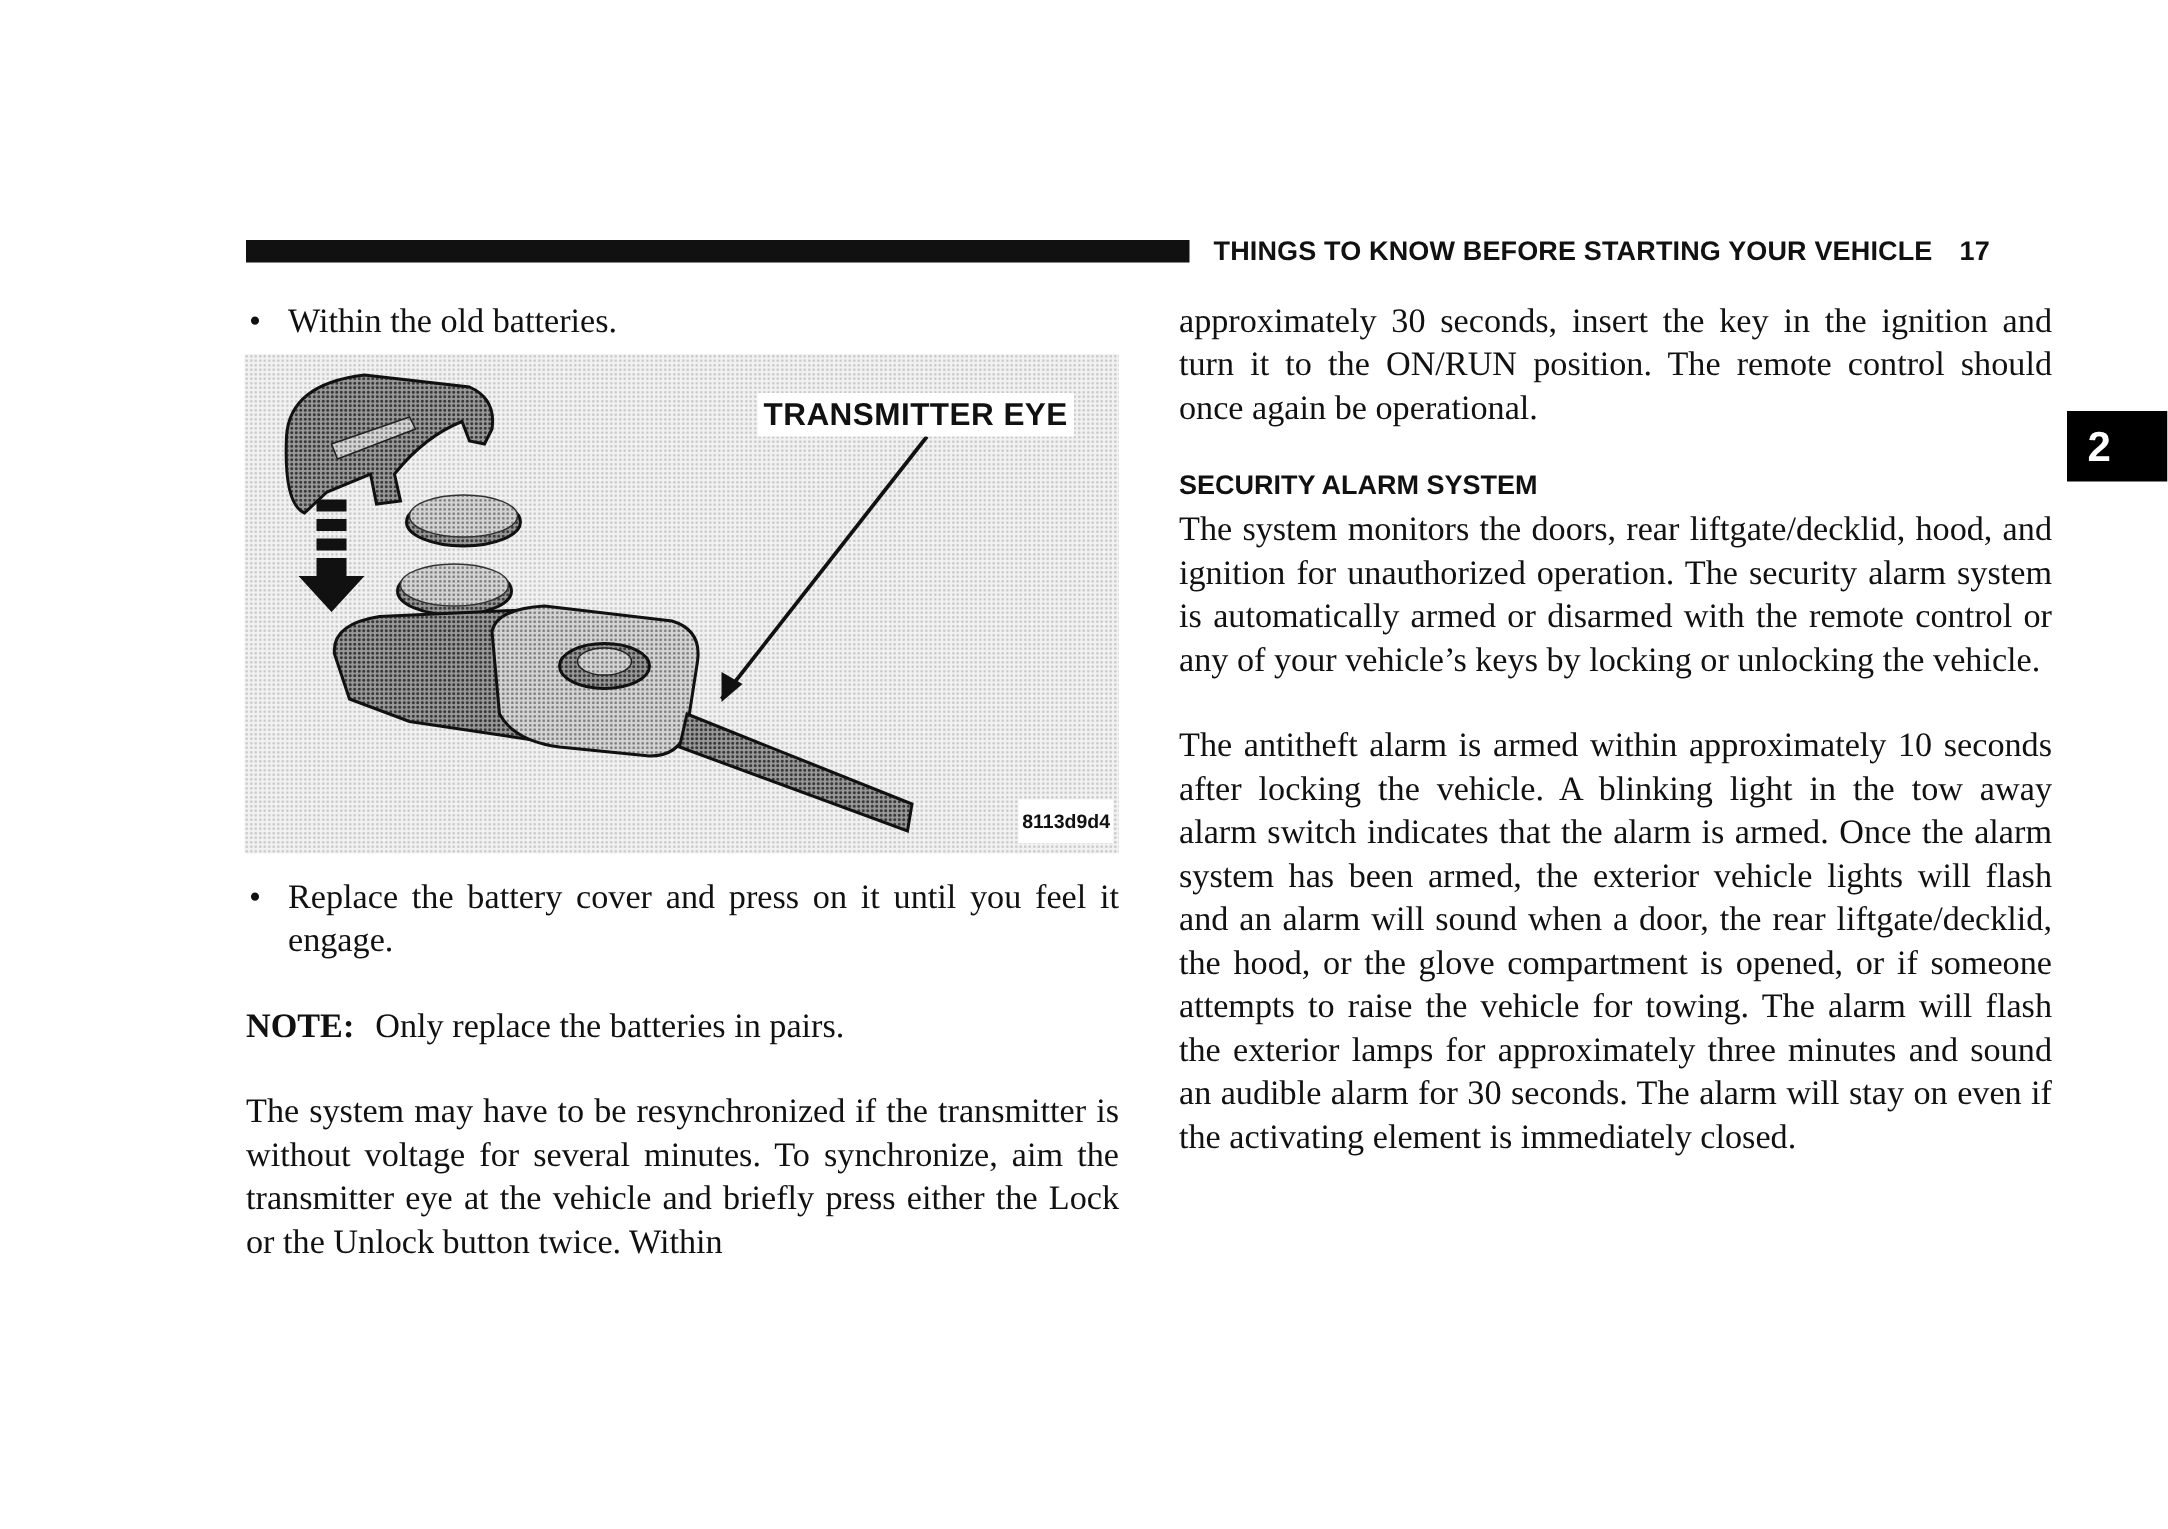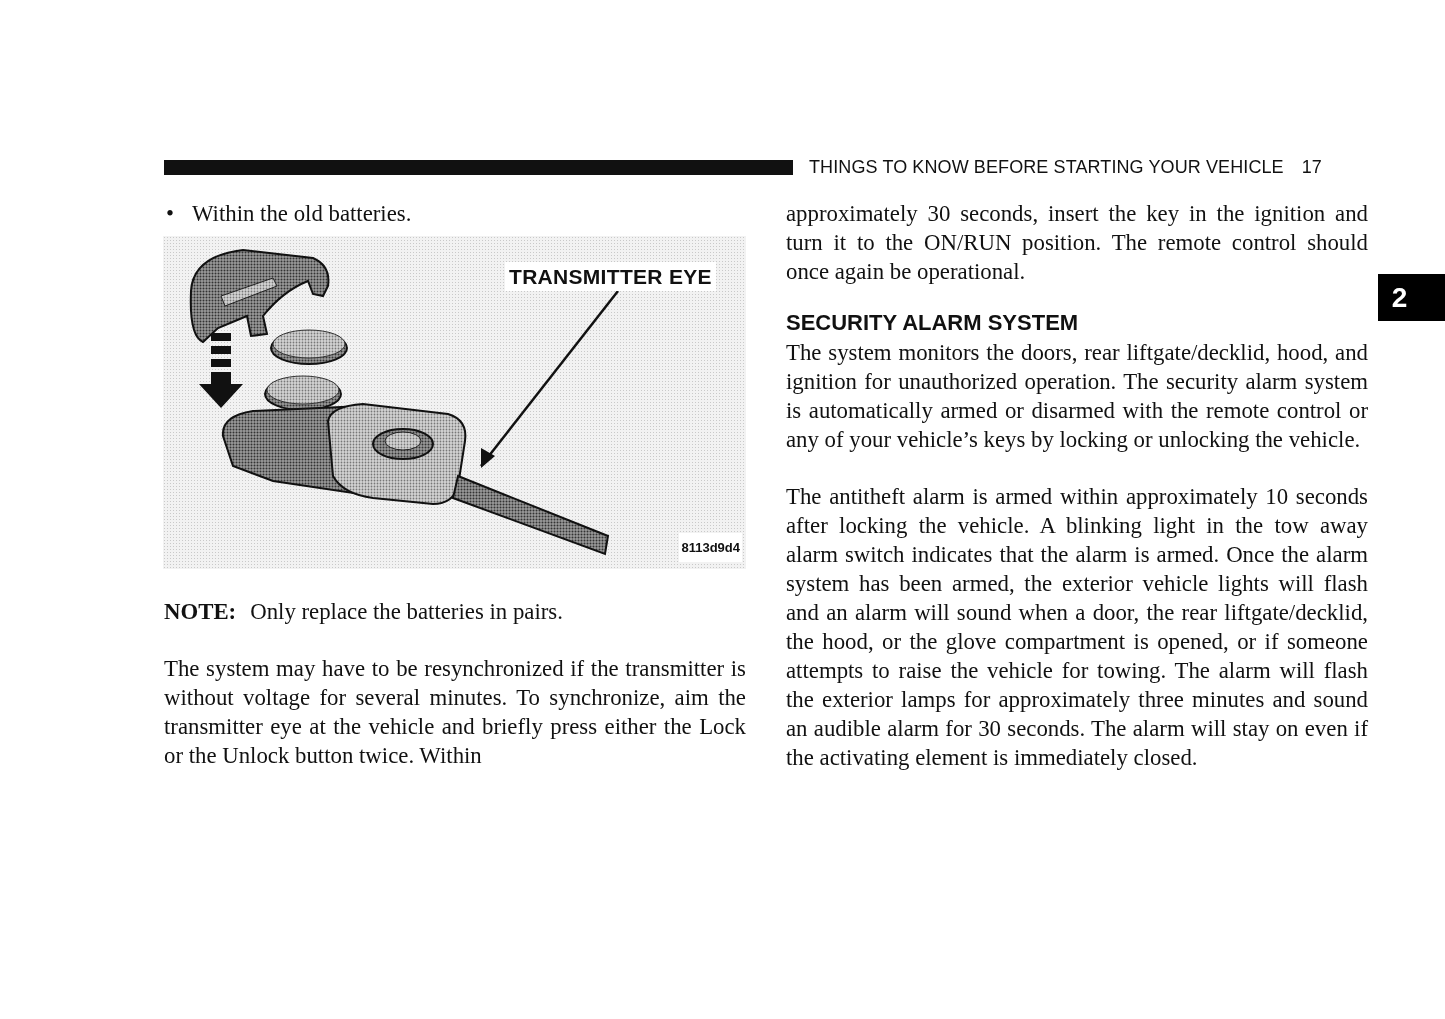--- a/index.html
+++ b/index.html
@@ -1,21 +1,21 @@
 <!DOCTYPE html>
 <html><head>
 <meta charset="utf-8">
 <style>
   html, body { margin: 0; padding: 0; background: #ffffff; }
   body { width: 1445px; height: 1019px; position: relative; overflow: hidden; color: #111; }
   .serif { font-family: "Liberation Serif", "DejaVu Serif", serif; }
   .sans { font-family: "Liberation Sans", "DejaVu Sans", sans-serif; }
 
   .header-bar { position: absolute; left: 164px; top: 160px; width: 629px; height: 15px; background: #111; }
-  .header-title { position: absolute; left: 809px; top: 157px; font-size: 18px; font-weight: normal; letter-spacing: 0.1px; white-space: nowrap; }
+  .header-title { position: absolute; left: 809px; top: 157px; font-size: 18px; font-weight: bold; letter-spacing: 0.1px; white-space: nowrap; }
   .header-title .pg { margin-left: 18px; }
 
   .section-tab { position: absolute; left: 1378px; top: 274px; width: 67px; height: 47px; background: #000; color: #fff; font-size: 28px; font-weight: bold; display: flex; align-items: center; justify-content: center; box-sizing: border-box; padding-right: 24px; }
 
   .col { position: absolute; font-size: 22.8px; line-height: 29px; text-align: justify; }
   .col-left { left: 164px; top: 199px; width: 582px; }
   .col-right { left: 786px; top: 199px; width: 582px; }
 
   .bullet { position: relative; padding-left: 28px; }
   .bullet::before { content: "\2022"; position: absolute; left: 2px; top: 0; }
@@ -25,21 +25,21 @@
 
   .figure { position: relative; width: 583px; height: 333px; margin: 8px 0 6px -1px;
     background-color: #f2f2f2;
     background-image: radial-gradient(#c9c9c9 0.8px, transparent 0.9px);
     background-size: 3px 3px; }
   .fig-label { position: absolute; left: 342px; top: 26px; background: #fff; padding: 0 4px; font-size: 21px; font-weight: bold; letter-spacing: 0.3px; }
   .fig-code { position: absolute; right: 4px; bottom: 7px; background: #fff; padding: 0 2px; font-size: 13px; font-weight: bold; }
   .fig-svg { position: absolute; left: 0; top: 0; }
 
   .note-label { font-weight: bold; margin-right: 14px; }
-  .h2 { font-size: 22px; font-weight: bold; line-height: 26px; margin-top: 24px; margin-bottom: 2px; text-align: left; }
+  .h2 { font-size: 18px; font-weight: bold; line-height: 26px; margin-top: 24px; margin-bottom: 2px; text-align: left; }
 </style>
 </head>
 <body>
 
 <div class="header-bar"></div>
 <div class="header-title sans">
   <span>THINGS TO KNOW BEFORE STARTING YOUR VEHICLE</span><span class="pg">17</span>
 </div>
 
 <div class="section-tab sans">
@@ -82,20 +82,21 @@
 
       <path d="M295 240 L445 300 L442 318 L290 262 Z" fill="url(#dots)" stroke="#111" stroke-width="2"></path>
 
       <line x1="455" y1="55" x2="318" y2="230" stroke="#111" stroke-width="2.5"></line>
       <path d="M318 232 L318 212 L332 220 Z" fill="#111"></path>
     </svg>
     <span class="fig-label sans">TRANSMITTER EYE</span>
     <span class="fig-code sans">8113d9d4</span>
   </div>
 
+  <p class="bullet gap-s">Replace the battery cover and press on it until you feel it engage.</p>
   <p class="gap-m" style="text-align:left">
     <span class="note-label">NOTE:</span><span>Only replace the batteries in pairs.</span>
   </p>
   <p class="gap-m">The system may have to be resynchronized if the transmitter is without voltage for several minutes. To synchronize, aim the transmitter eye at the vehicle and briefly press either the Lock or the Unlock button twice. Within</p>
 </div>
 
 <div class="col col-right serif">
   <p>approximately 30 seconds, insert the key in the ignition and turn it to the ON/RUN position. The remote control should once again be operational.</p>
   <div class="h2 sans">SECURITY ALARM SYSTEM</div>
   <p>The system monitors the doors, rear liftgate/decklid, hood, and ignition for unauthorized operation. The security alarm system is automatically armed or disarmed with the remote control or any of your vehicle’s keys by locking or unlocking the vehicle.</p>

